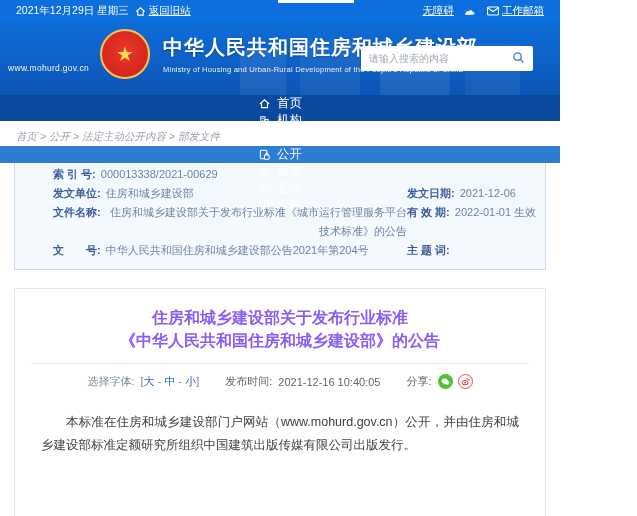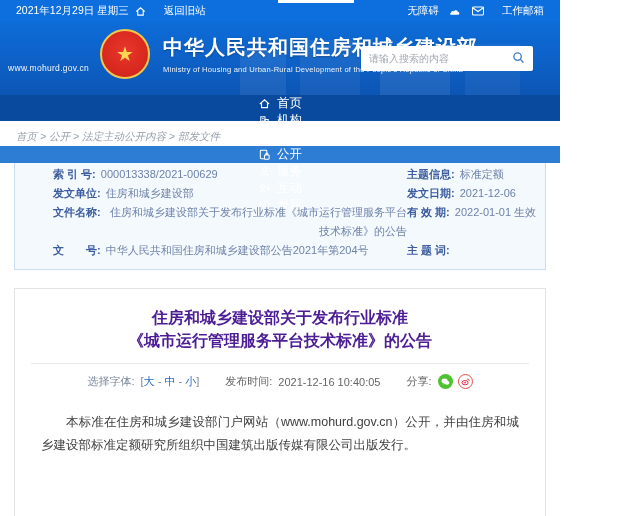--- a/index.html
+++ b/index.html
@@ -4,21 +4,21 @@
 <style>
   * { margin:0; padding:0; box-sizing:border-box; }
   body { font-family:"Liberation Sans","DejaVu Sans",sans-serif; background:#fff; }
   .page { position:relative; width:560px; height:516px; overflow:hidden; background:#fff; }
 
   
   .topbar { height:22px; background:#0d6fdd; display:flex; align-items:center;
             justify-content:space-between; padding:0 16px; color:#fff; font-size:10.5px; }
   .topbar-left, .topbar-right { display:flex; align-items:center; gap:6px; }
   .topbar-right { gap:10px;align-items:flex-end; }
-  .tb-link { display:flex; align-items:center; gap:18px; cursor:pointer; }
+  .tb-link { display:flex; align-items:center; gap:3px; cursor:pointer;text-decoration:underline; }
   .tb-icon { display:inline-flex; }
   .top-white-strip { position:absolute; left:278px; top:0; width:76px; height:3px; background:#fff; z-index:5; }
 
   
   .header { position:relative; height:73px; background:linear-gradient(180deg,#0d6cd8 0%,#0d5fc4 60%,#0c55b4 100%); overflow:hidden; }
   .header::after { content:""; position:absolute; right:0; top:10px; width:330px; height:63px;
     background:
       linear-gradient(rgba(255,255,255,0.07),rgba(255,255,255,0.07)) 10px 18px/46px 45px no-repeat,
       linear-gradient(rgba(255,255,255,0.05),rgba(255,255,255,0.05)) 70px 8px/60px 55px no-repeat,
       linear-gradient(rgba(255,255,255,0.08),rgba(255,255,255,0.08)) 150px 24px/70px 39px no-repeat,
@@ -54,21 +54,21 @@
   .info-row { display:flex; line-height:19px; font-size:11px;text-align:right; }
   .info-cell { display:flex; }
   .info-cell.left { flex:0 0 392px; padding-left:38px; }
   .info-cell.right { flex:1; }
   .info-label { color:#3c5d9e; font-weight:bold; white-space:pre; margin-right:5px; }
   .info-value { color:#6e82a9; }
 
   
   .article-box { margin:18px 14px 0; background:#fff; border:1px solid #e3e3e3; min-height:300px;
                  padding:17px 26px 0; }
-  .article-title { text-align:center; font-size:16px; font-weight:bold; color:#4c1d95; line-height:23px; }
+  .article-title { text-align:center; font-size:16px; font-weight:bold; color:#8b5cf6; line-height:23px; }
   .article-divider { border:none; border-top:1px solid #e9e9e9; margin:11px -10px 0; }
   .article-meta { display:flex; justify-content:center; align-items:center; gap:6px;
                   margin-top:10px; font-size:11px; color:#666; }
   .font-sel { color:#7a8699; }
   .font-link { color:#1f6bc4; cursor:pointer; }
   .meta-gap { width:14px; }
   .share-icons { display:flex; gap:5px; align-items:center; }
   .share-wechat { width:15px; height:15px; border-radius:50%; background:#4fc22f; display:flex;
                   align-items:center; justify-content:center; cursor:pointer; }
   .share-weibo { width:15px; height:15px; border-radius:50%; border:1px solid #e64d4d; background:#fff;
@@ -210,24 +210,20 @@
   </div>
 
   <div class="breadcrumb">首页 &gt; 公开 &gt; 法定主动公开内容 &gt; 部发文件</div>
 
   <div class="info-box">
     <div class="info-row">
       <div class="info-cell left">
         <span class="info-label">索 引 号:</span>
         <span class="info-value">000013338/2021-00629</span>
       </div>
-      <div class="info-cell right">
-        <span class="info-label">主题信息:</span>
-        <span class="info-value">标准定额</span>
-      </div>
     </div>
     <div class="info-row">
       <div class="info-cell left">
         <span class="info-label">发文单位:</span>
         <span class="info-value">住房和城乡建设部</span>
       </div>
       <div class="info-cell right">
         <span class="info-label">发文日期:</span>
         <span class="info-value">2021-12-06</span>
       </div>
@@ -250,21 +246,21 @@
       <div class="info-cell right">
         <span class="info-label">主 题 词:</span>
         <span class="info-value"></span>
       </div>
     </div>
   </div>
 
   <div class="article-box">
     <div class="article-title">
       <div>住房和城乡建设部关于发布行业标准</div>
-      <div>《城市运行管理服务平台技术标准》的公告</div>
+      <div>《中华人民共和国住房和城乡建设部》的公告</div>
     </div>
     <hr class="article-divider">
     <div class="article-meta">
       <span class="font-sel">选择字体:</span>
       <span>
         <span class="font-sel">[</span><span class="font-link">大</span><span class="font-sel"> - </span><span class="font-link">中</span><span class="font-sel"> - </span><span class="font-link">小</span><span class="font-sel">]</span>
       </span>
       <span class="meta-gap"></span>
       <span>发布时间:</span>
       <span>2021-12-16 10:40:05</span>

